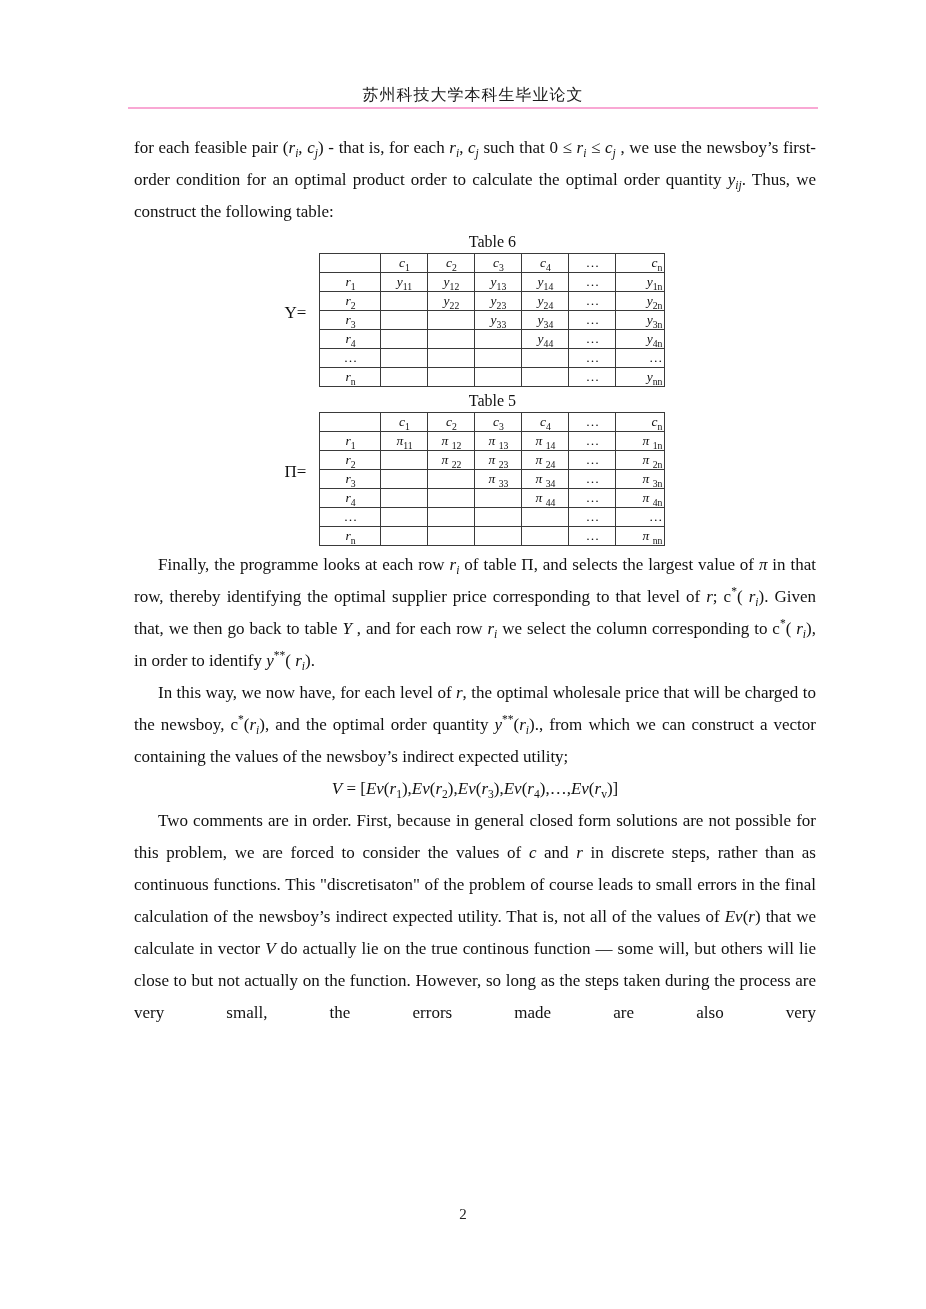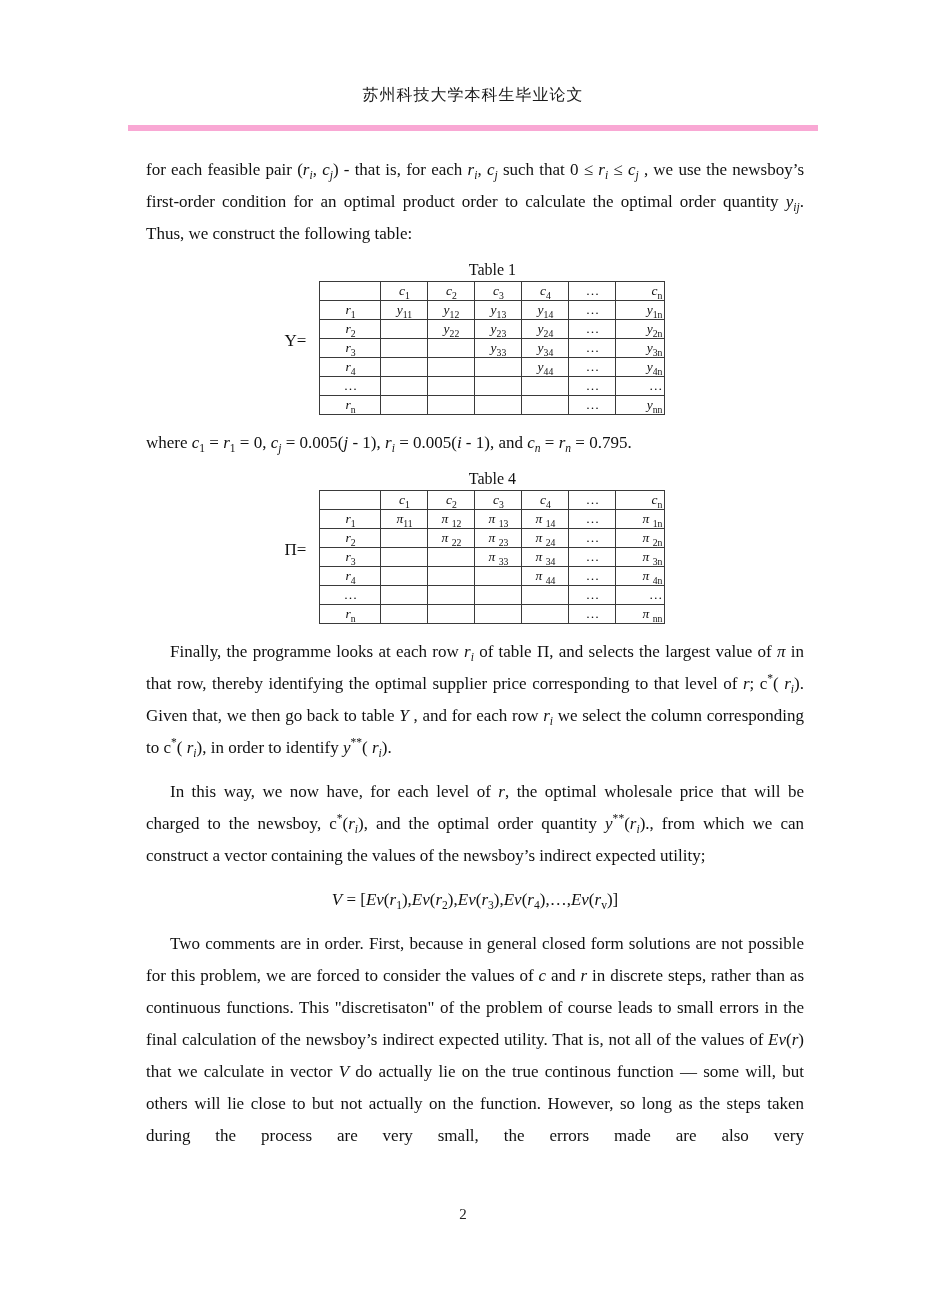--- a/index.html
+++ b/index.html
@@ -7,34 +7,34 @@
     position:relative;
     width:926px;height:1309px;
     background:#ffffff;color:#111;
     font-family:"Liberation Serif","DejaVu Serif",serif;
     overflow:hidden;
   }
   
   .header{
     margin:86px 108px 0 128px;
     text-align:center;
-    border-bottom:6px solid #f9a8d4;
-    padding-bottom:21px;
+    border-bottom:2px solid #f9a8d4;
+    padding-bottom:3px;
   }
   .header-title{
     font-size:16px;line-height:18px;color:#1a1a1a;
     letter-spacing:1px;
   }
   
   .content{
     margin:23px 110px 0 134px;
     font-size:17px;line-height:32px;
     text-align:justify;
   }
-  .content p{margin:12px;}
+  .content p{margin:0;}
   .indent{text-indent:24px;}
   .cont{text-align-last:justify;}
   .equation{text-align:center;line-height:32px;}
   sub{font-size:68%;line-height:0;}
   sup{font-size:68%;line-height:0;}
   
   .figure{
     display:flex;justify-content:center;align-items:flex-start;
     margin:6px 0 3px 0;
   }
@@ -75,21 +75,21 @@
     <div class="header-title">苏州科技大学本科生毕业论文</div>
   </div>
 
   <div class="content">
 
     <p>for each feasible pair (<i>r<sub>i</sub></i>, <i>c<sub>j</sub></i>) - that is, for each <i>r<sub>i</sub></i>, <i>c<sub>j</sub></i> such that 0 ≤ <i>r<sub>i</sub></i> ≤ <i>c<sub>j</sub></i> , we use the newsboy’s first-order condition for an optimal product order to calculate the optimal order quantity <i>y<sub>ij</sub></i>. Thus, we construct the following table:</p>
 
     <div class="figure">
       <div class="fig-label">Y=</div>
       <div class="figset">
-        <div class="fig-title">Table 1</div>
+        <div class="fig-title">Table 6</div>
         <table class="matrix">
           <tbody>
               <tr>
                 <td></td>
                 <td><i>c</i><sub>1</sub></td>
                 <td><i>c</i><sub>2</sub></td>
                 <td><i>c</i><sub>3</sub></td>
                 <td><i>c</i><sub>4</sub></td>
                 <td>…</td>
                 <td><i>c</i><sub>n</sub></td>
@@ -146,27 +146,26 @@
                 <td></td>
                 <td></td>
                 <td>…</td>
                 <td><i>y</i><sub>nn</sub></td>
               </tr>
             </tbody>
         </table>
       </div>
     </div>
 
-    <p>where <i>c</i><sub>1</sub> = <i>r</i><sub>1</sub> = 0, <i>c<sub>j</sub></i> = 0.005(<i>j</i> - 1), <i>r<sub>i</sub></i> = 0.005(<i>i</i> - 1), and <i>c<sub>n</sub></i> = <i>r<sub>n</sub></i> = 0.795.</p>
 
 
     <div class="figure">
       <div class="fig-label">Π=</div>
       <div class="figset">
-        <div class="fig-title">Table 4</div>
+        <div class="fig-title">Table 5</div>
         <table class="matrix">
           <tbody>
               <tr>
                 <td></td>
                 <td><i>c</i><sub>1</sub></td>
                 <td><i>c</i><sub>2</sub></td>
                 <td><i>c</i><sub>3</sub></td>
                 <td><i>c</i><sub>4</sub></td>
                 <td>…</td>
                 <td><i>c</i><sub>n</sub></td>

